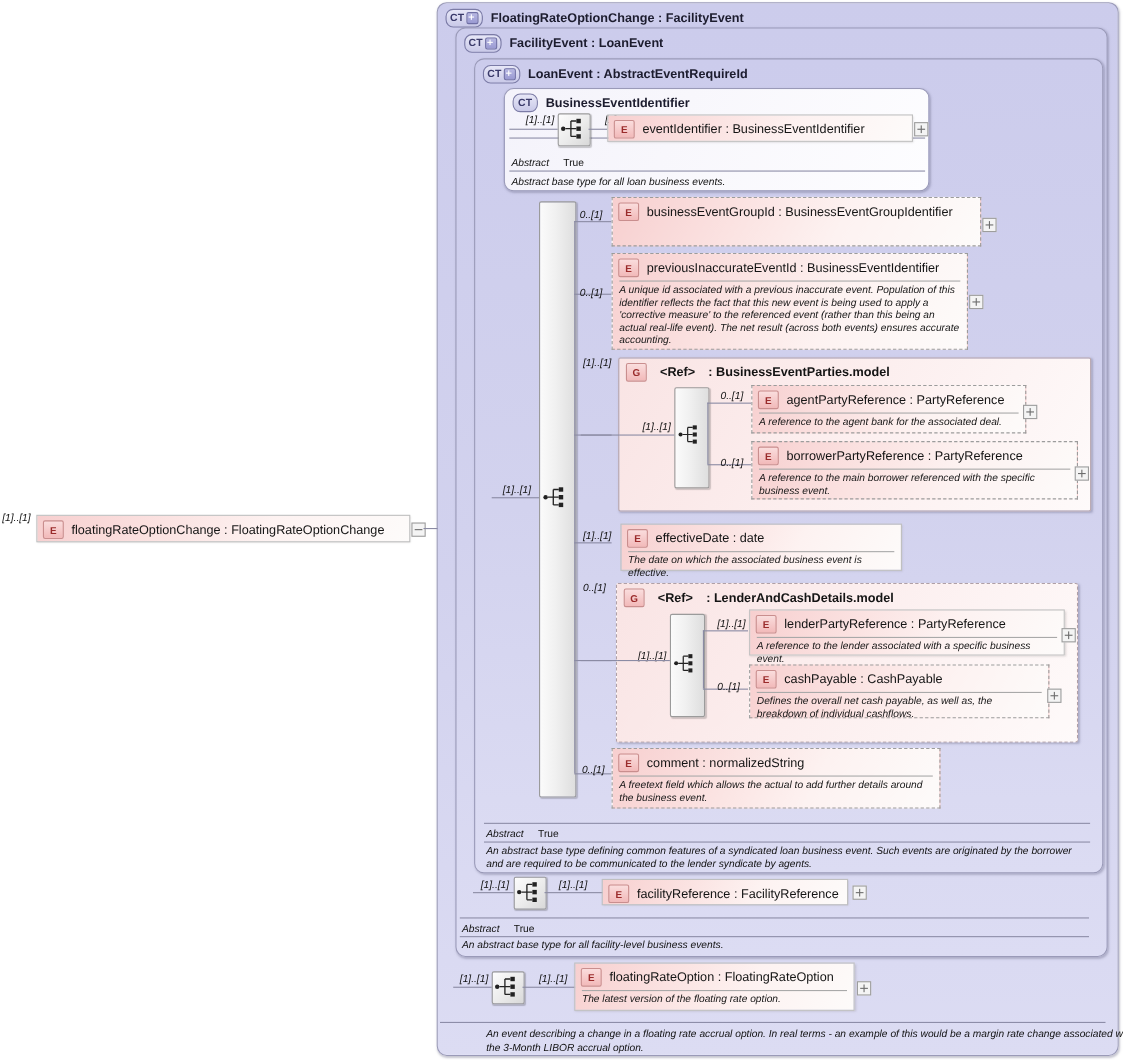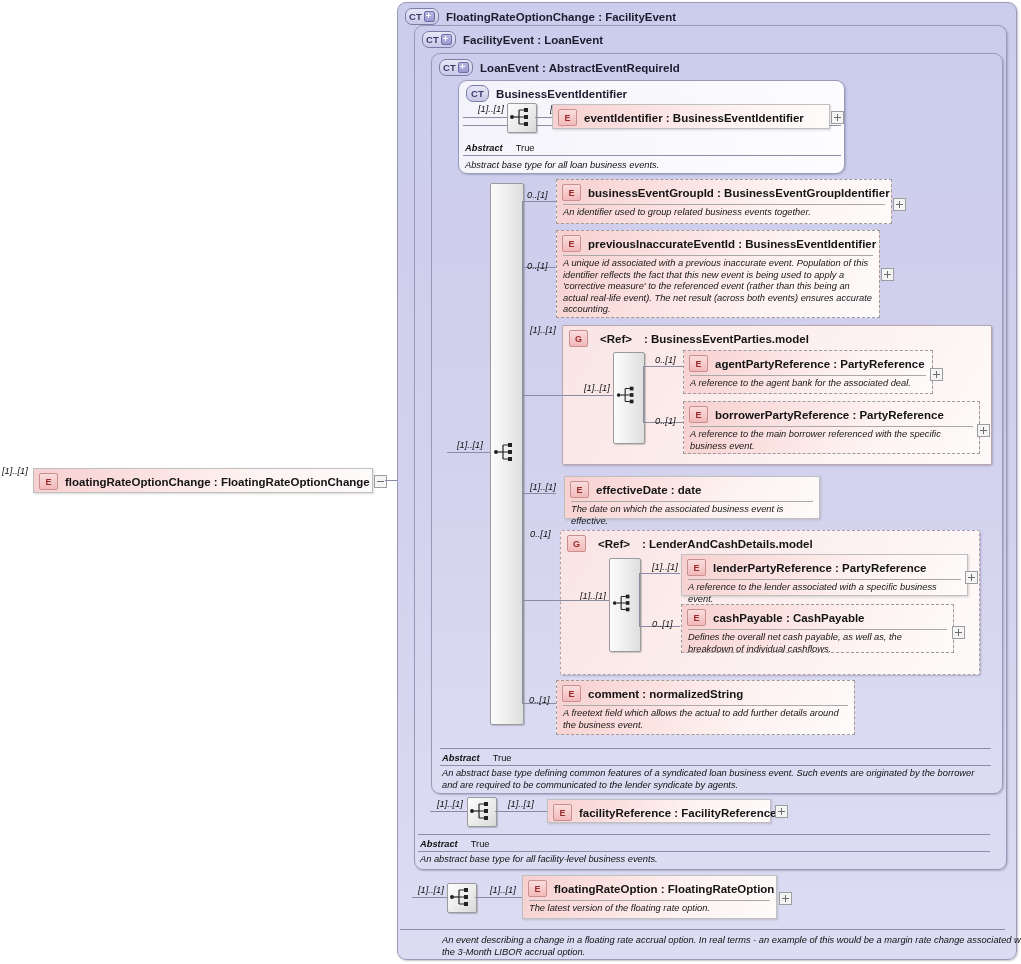--- a/index.html
+++ b/index.html
@@ -55,35 +55,35 @@
   }
   .el.dashed{border:1px dashed #9c9c9c;box-shadow:none;}
   .el-row{display:flex;align-items:center;gap:7px;padding:3px 6px 3px 5px;}
   .e-badge{
     width:17px;height:15px;flex:none;border:1px solid #c98e8e;border-radius:2px;
     background:linear-gradient(180deg,#fadddd,#f2b9b9);
     color:#9a2b2b;font-size:9px;font-weight:bold;
     display:flex;align-items:center;justify-content:center;
   }
   .e-badge.g{border-color:#c98e8e;color:#9a2b2b;}
-  .e-name{font-size:11.5px;font-weight:bold;color:#141414;white-space:nowrap;}
+  .e-name{font-size:11.5px;font-weight:normal;color:#141414;white-space:nowrap;}
   .el-desc{
     border-top:1px solid #a9a9a9;margin:0 6px;padding:2px 0 3px 0;
     font-style:italic;font-size:9.3px;line-height:11.5px;color:#161616;
   }
 
   
   .grp-head{display:flex;align-items:center;padding:4px 6px 2px 6px;gap:12px;}
   .grp-ref{font-size:11.5px;font-weight:bold;color:#141414;}
   .grp-type{font-size:11.5px;font-weight:bold;color:#141414;}
   .abstract-row{
     display:flex;gap:13px;font-size:9.3px;padding:2px 0 2px 2px;
     border-bottom:1px solid #8d8da8;
   }
-  .abstract-row .k{font-style:italic;color:#111;font-weight:bold;}
+  .abstract-row .k{font-style:italic;color:#111;}
   .abstract-row .v{color:#111;}
   .doc{
     font-style:italic;font-size:9.3px;line-height:11.6px;color:#111;
     padding:3px 4px 2px 2px;
   }
 
   
   .ln{position:absolute;background:#8b8ba4;}
   .lnh{height:1px;}
   .lnv{width:1px;}
@@ -221,21 +221,20 @@
 <div class="ln lnh abs" style="left:522px;top:493px;width:34px;"></div>
 <div class="ln lnh abs" style="left:522px;top:600px;width:34px;"></div>
 <div class="ln lnh abs" style="left:522px;top:703px;width:34px;"></div>
 
 <div class="occ" style="left:527px;top:190px;">0..[1]</div>
 <div class="abs el dashed" style="left:556px;top:179px;width:336px;height:45px;">
   <div class="el-row" style="padding-top:4px;">
     <div class="e-badge">E</div>
     <div class="e-name">businessEventGroupId : BusinessEventGroupIdentifier</div>
   </div>
-  <div class="el-desc">An identifier used to group related business events together.</div>
 </div>
 <div class="exp plus" style="left:893px;top:198px;"></div>
 
 <div class="occ" style="left:527px;top:261px;">0..[1]</div>
 <div class="abs el dashed" style="left:556px;top:230px;width:324px;height:88px;">
   <div class="el-row" style="padding-top:4px;">
     <div class="e-badge">E</div>
     <div class="e-name">previousInaccurateEventId : BusinessEventIdentifier</div>
   </div>
   <div class="el-desc">A unique id associated with a previous inaccurate event. Population of this identifier reflects the fact that this new event is being used to apply a 'corrective measure' to the referenced event (rather than this being an actual real-life event). The net result (across both events) ensures accurate accounting.</div>

